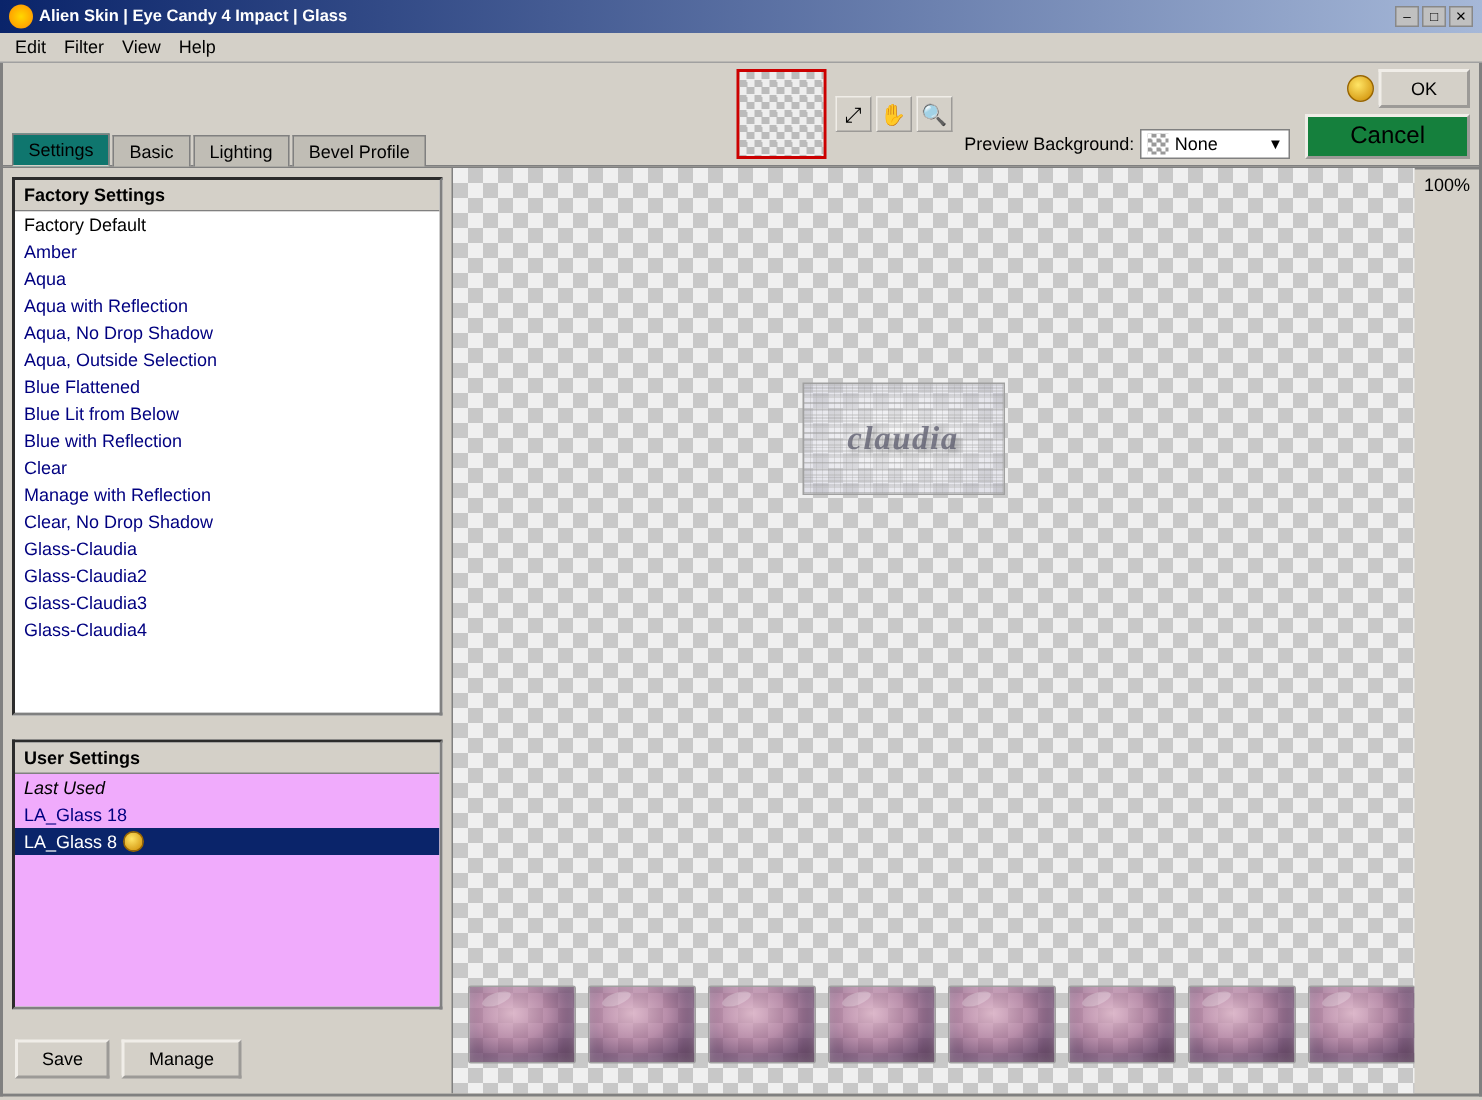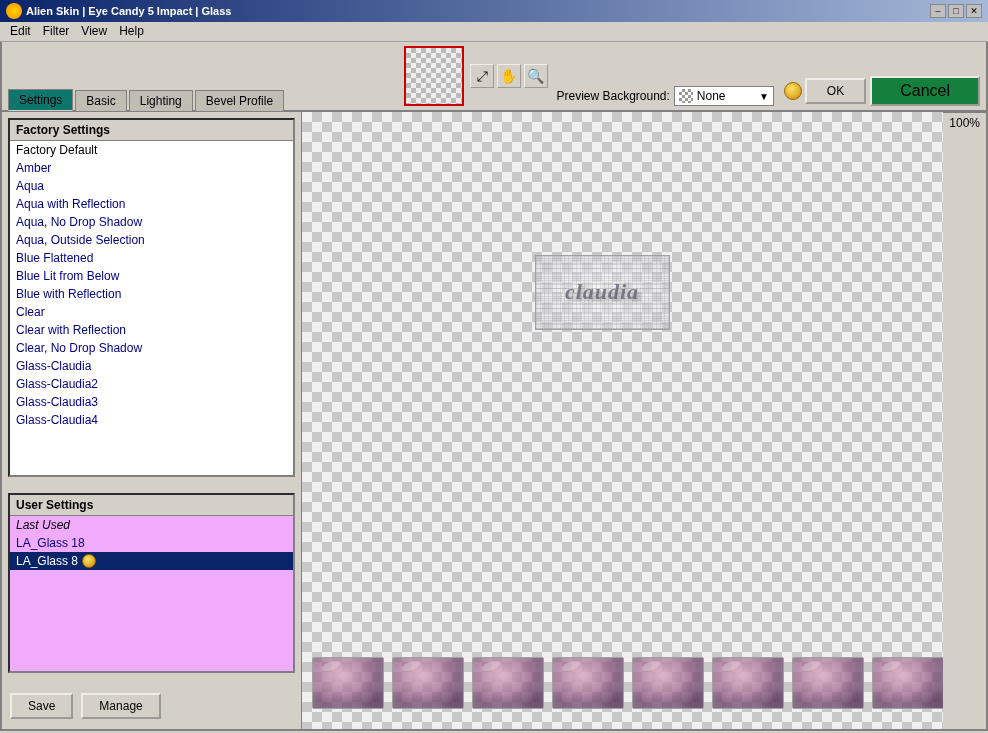--- a/index.html
+++ b/index.html
@@ -355,21 +355,21 @@
       text-shadow: 2px 2px 4px rgba(0,0,0,0.3), -1px -1px 2px rgba(255,255,255,0.5);
       letter-spacing: 1px;
     }
   </style>
 </head>
 <body>
 
 <div class="titlebar">
   <div class="titlebar-left">
     <div class="app-icon"></div>
-    <span class="titlebar-title">Alien Skin | Eye Candy 5 Impact | Glass</span>
+    <span class="titlebar-title">Alien Skin | Eye Candy 4 Impact | Glass</span>
   </div>
   <div class="titlebar-controls">
     <div class="titlebar-btn">–</div>
     <div class="titlebar-btn">□</div>
     <div class="titlebar-btn">✕</div>
   </div>
 </div>
 
 <div class="menubar">
   <div class="menubar-item">Edit</div>
@@ -402,21 +402,21 @@
 
     <div style="display:flex; align-items:center; gap:4px; margin-bottom:4px; margin-left:8px;">
       <span style="font-size:12px;">Preview Background:</span>
       <div style="display:flex;align-items:center;background:white;border:1px solid #808080;padding:2px 4px;min-width:100px;">
         <div style="width:14px;height:14px;background:repeating-conic-gradient(#999 0% 25%,#fff 0% 50%) 0 0/6px 6px;margin-right:4px;"></div>
         <span style="font-size:12px;flex:1;">None</span>
         <span style="font-size:10px;">▼</span>
       </div>
     </div>
 
-    <div style="display:flex; flex-direction:row; gap:4px; margin-bottom:4px; margin-left:10px; align-items:center;">
+    <div style="display:flex; flex-direction:column; gap:4px; margin-bottom:4px; margin-left:10px; align-items:flex-end;">
       <div style="display:flex;align-items:center;gap:3px;">
         <div class="gold-pointer"></div>
         <button class="ok-btn">OK</button>
       </div>
       <button class="cancel-btn">Cancel</button>
     </div>
   </div>
 
   <div class="content-area">
 
@@ -428,21 +428,21 @@
           <div class="list-item black">Factory Default</div>
           <div class="list-item">Amber</div>
           <div class="list-item">Aqua</div>
           <div class="list-item">Aqua with Reflection</div>
           <div class="list-item">Aqua, No Drop Shadow</div>
           <div class="list-item">Aqua, Outside Selection</div>
           <div class="list-item">Blue Flattened</div>
           <div class="list-item">Blue Lit from Below</div>
           <div class="list-item">Blue with Reflection</div>
           <div class="list-item">Clear</div>
-          <div class="list-item">Clear with Reflection</div>
+          <div class="list-item">Manage with Reflection</div>
           <div class="list-item">Clear, No Drop Shadow</div>
           <div class="list-item">Glass-Claudia</div>
           <div class="list-item">Glass-Claudia2</div>
           <div class="list-item">Glass-Claudia3</div>
           <div class="list-item">Glass-Claudia4</div>
         </div>
       </div>
 
       <div class="user-settings-section">
         <div class="user-settings-header">User Settings</div>

